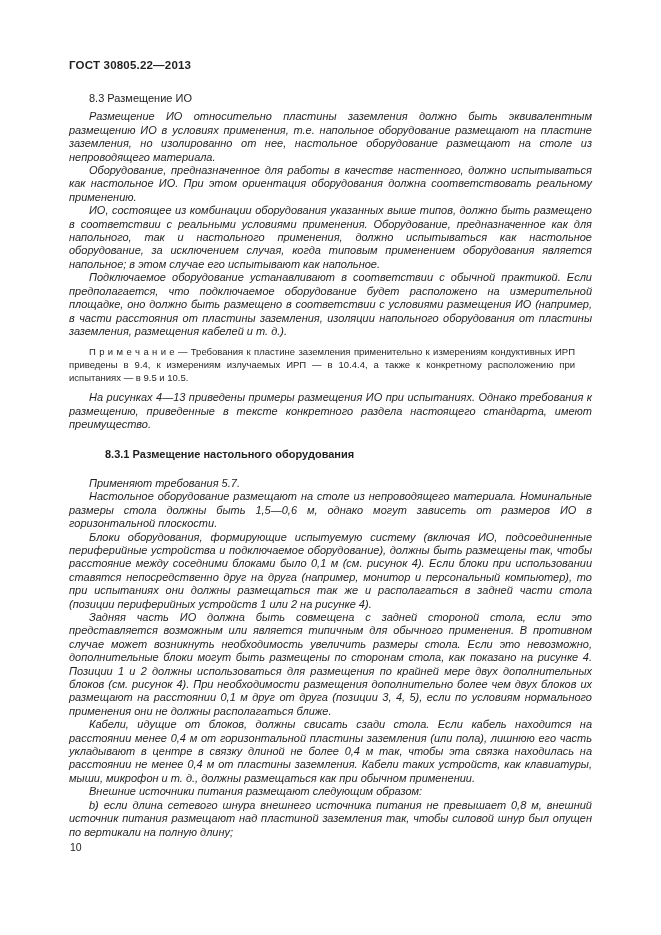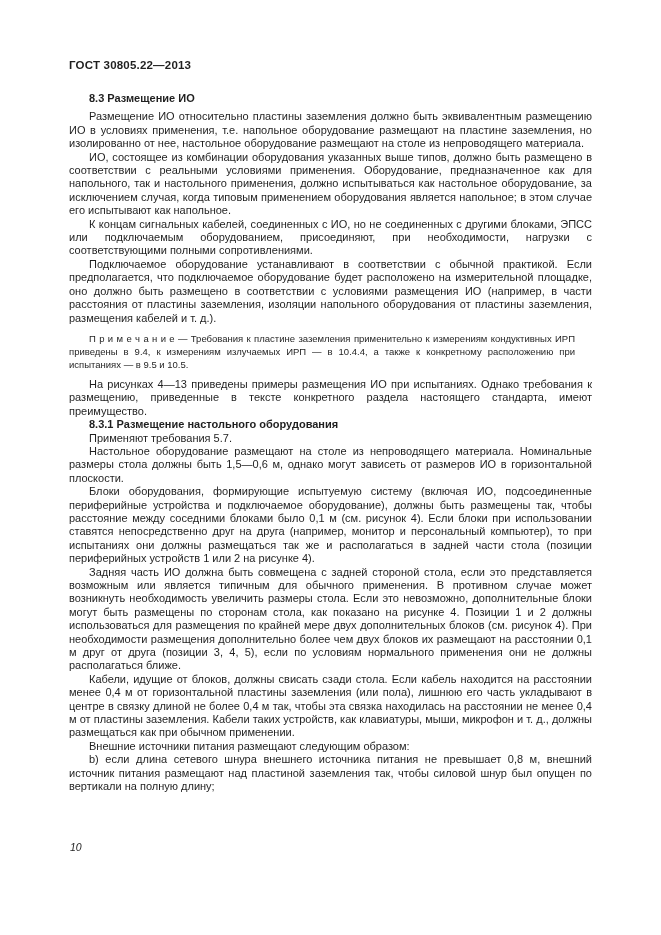--- a/index.html
+++ b/index.html
@@ -23,65 +23,65 @@
     width: 523px;
   }
   .doc-header {
     font-size: 11.5px;
     font-weight: bold;
     letter-spacing: 0.2px;
     margin: 0 0 21px 0;
   }
   .h-section {
     font-size: 11px;
-    font-weight: bold;
+    font-weight: normal;
     line-height: 13.4px;
     text-indent: 20px;
     margin: 0 0 5px 0;
   }
   .h-subsection {
     font-size: 11px;
     font-weight: bold;
     line-height: 13.4px;
     text-indent: 20px;
-    margin: 0;
+    margin: 16px;
   }
   .para {
     font-size: 11px;
     line-height: 13.4px;
     text-align: justify;
     text-indent: 20px;
     margin: 0;
+    font-style: italic;
   }
   .note {
     font-size: 9.5px;
     line-height: 13px;
     text-align: justify;
     text-indent: 20px;
     margin: 7px 17px 7px 0;
   }
   .page-number {
     position: absolute;
     left: 70px;
     top: 841px;
     font-size: 10.5px;
-    font-style: italic;
   }
 </style>
 </head>
 <body>
 
 <div class="page">
   <div class="content">
     <p class="doc-header">ГОСТ 30805.22—2013</p>
 
     <p class="h-section">8.3 Размещение ИО</p>
     <p class="para">Размещение ИО относительно пластины заземления должно быть эквивалентным размещению ИО в условиях применения, т.е. напольное оборудование размещают на пластине заземления, но изолированно от нее, настольное оборудование размещают на столе из непроводящего материала.</p>
+    <p class="para">Оборудование, предназначенное для работы в качестве настенного, должно испытываться как настольное ИО. При этом ориентация оборудования должна соответствовать реальному применению.</p>
     <p class="para">ИО, состоящее из комбинации оборудования указанных выше типов, должно быть размещено в соответствии с реальными условиями применения. Оборудование, предназначенное как для напольного, так и настольного применения, должно испытываться как настольное оборудование, за исключением случая, когда типовым применением оборудования является напольное; в этом случае его испытывают как напольное.</p>
-    <p class="para">К концам сигнальных кабелей, соединенных с ИО, но не соединенных с другими блоками, ЭПСС или подключаемым оборудованием, присоединяют, при необходимости, нагрузки с соответствующими полными сопротивлениями.</p>
     <p class="para">Подключаемое оборудование устанавливают в соответствии с обычной практикой. Если предполагается, что подключаемое оборудование будет расположено на измерительной площадке, оно должно быть размещено в соответствии с условиями размещения ИО (например, в части расстояния от пластины заземления, изоляции напольного оборудования от пластины заземления, размещения кабелей и т. д.).</p>
     <p class="note">П р и м е ч а н и е — Требования к пластине заземления применительно к измерениям кондуктивных ИРП приведены в 9.4, к измерениям излучаемых ИРП — в 10.4.4, а также к конкретному расположению при испытаниях — в 9.5 и 10.5.</p>
     <p class="para">На рисунках 4—13 приведены примеры размещения ИО при испытаниях. Однако требования к размещению, приведенные в тексте конкретного раздела настоящего стандарта, имеют преимущество.</p>
     <p class="h-subsection">8.3.1 Размещение настольного оборудования</p>
     <p class="para">Применяют требования 5.7.</p>
     <p class="para">Настольное оборудование размещают на столе из непроводящего материала. Номинальные размеры стола должны быть 1,5—0,6 м, однако могут зависеть от размеров ИО в горизонтальной плоскости.</p>
     <p class="para">Блоки оборудования, формирующие испытуемую систему (включая ИО, подсоединенные периферийные устройства и подключаемое оборудование), должны быть размещены так, чтобы расстояние между соседними блоками было 0,1 м (см. рисунок 4). Если блоки при использовании ставятся непосредственно друг на друга (например, монитор и персональный компьютер), то при испытаниях они должны размещаться так же и располагаться в задней части стола (позиции периферийных устройств 1 или 2 на рисунке 4).</p>
     <p class="para">Задняя часть ИО должна быть совмещена с задней стороной стола, если это представляется возможным или является типичным для обычного применения. В противном случае может возникнуть необходимость увеличить размеры стола. Если это невозможно, дополнительные блоки могут быть размещены по сторонам стола, как показано на рисунке 4. Позиции 1 и 2 должны использоваться для размещения по крайней мере двух дополнительных блоков (см. рисунок 4). При необходимости размещения дополнительно более чем двух блоков их размещают на расстоянии 0,1 м друг от друга (позиции 3, 4, 5), если по условиям нормального применения они не должны располагаться ближе.</p>
     <p class="para">Кабели, идущие от блоков, должны свисать сзади стола. Если кабель находится на расстоянии менее 0,4 м от горизонтальной пластины заземления (или пола), лишнюю его часть укладывают в центре в связку длиной не более 0,4 м так, чтобы эта связка находилась на расстоянии не менее 0,4 м от пластины заземления. Кабели таких устройств, как клавиатуры, мыши, микрофон и т. д., должны размещаться как при обычном применении.</p>
     <p class="para">Внешние источники питания размещают следующим образом:</p>

